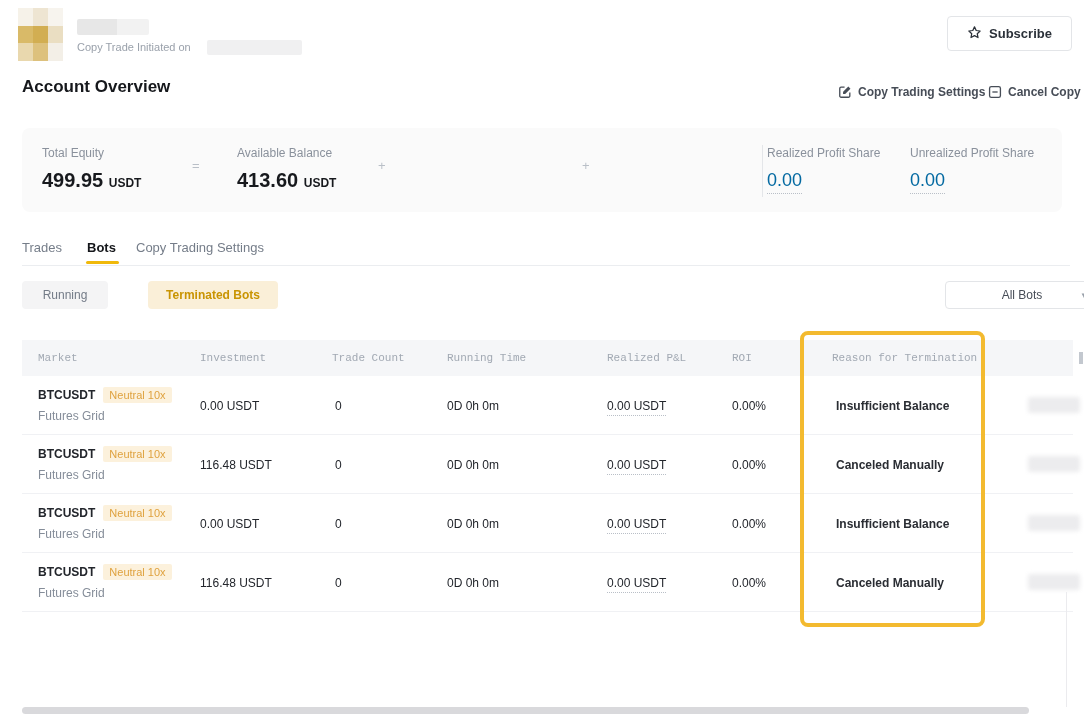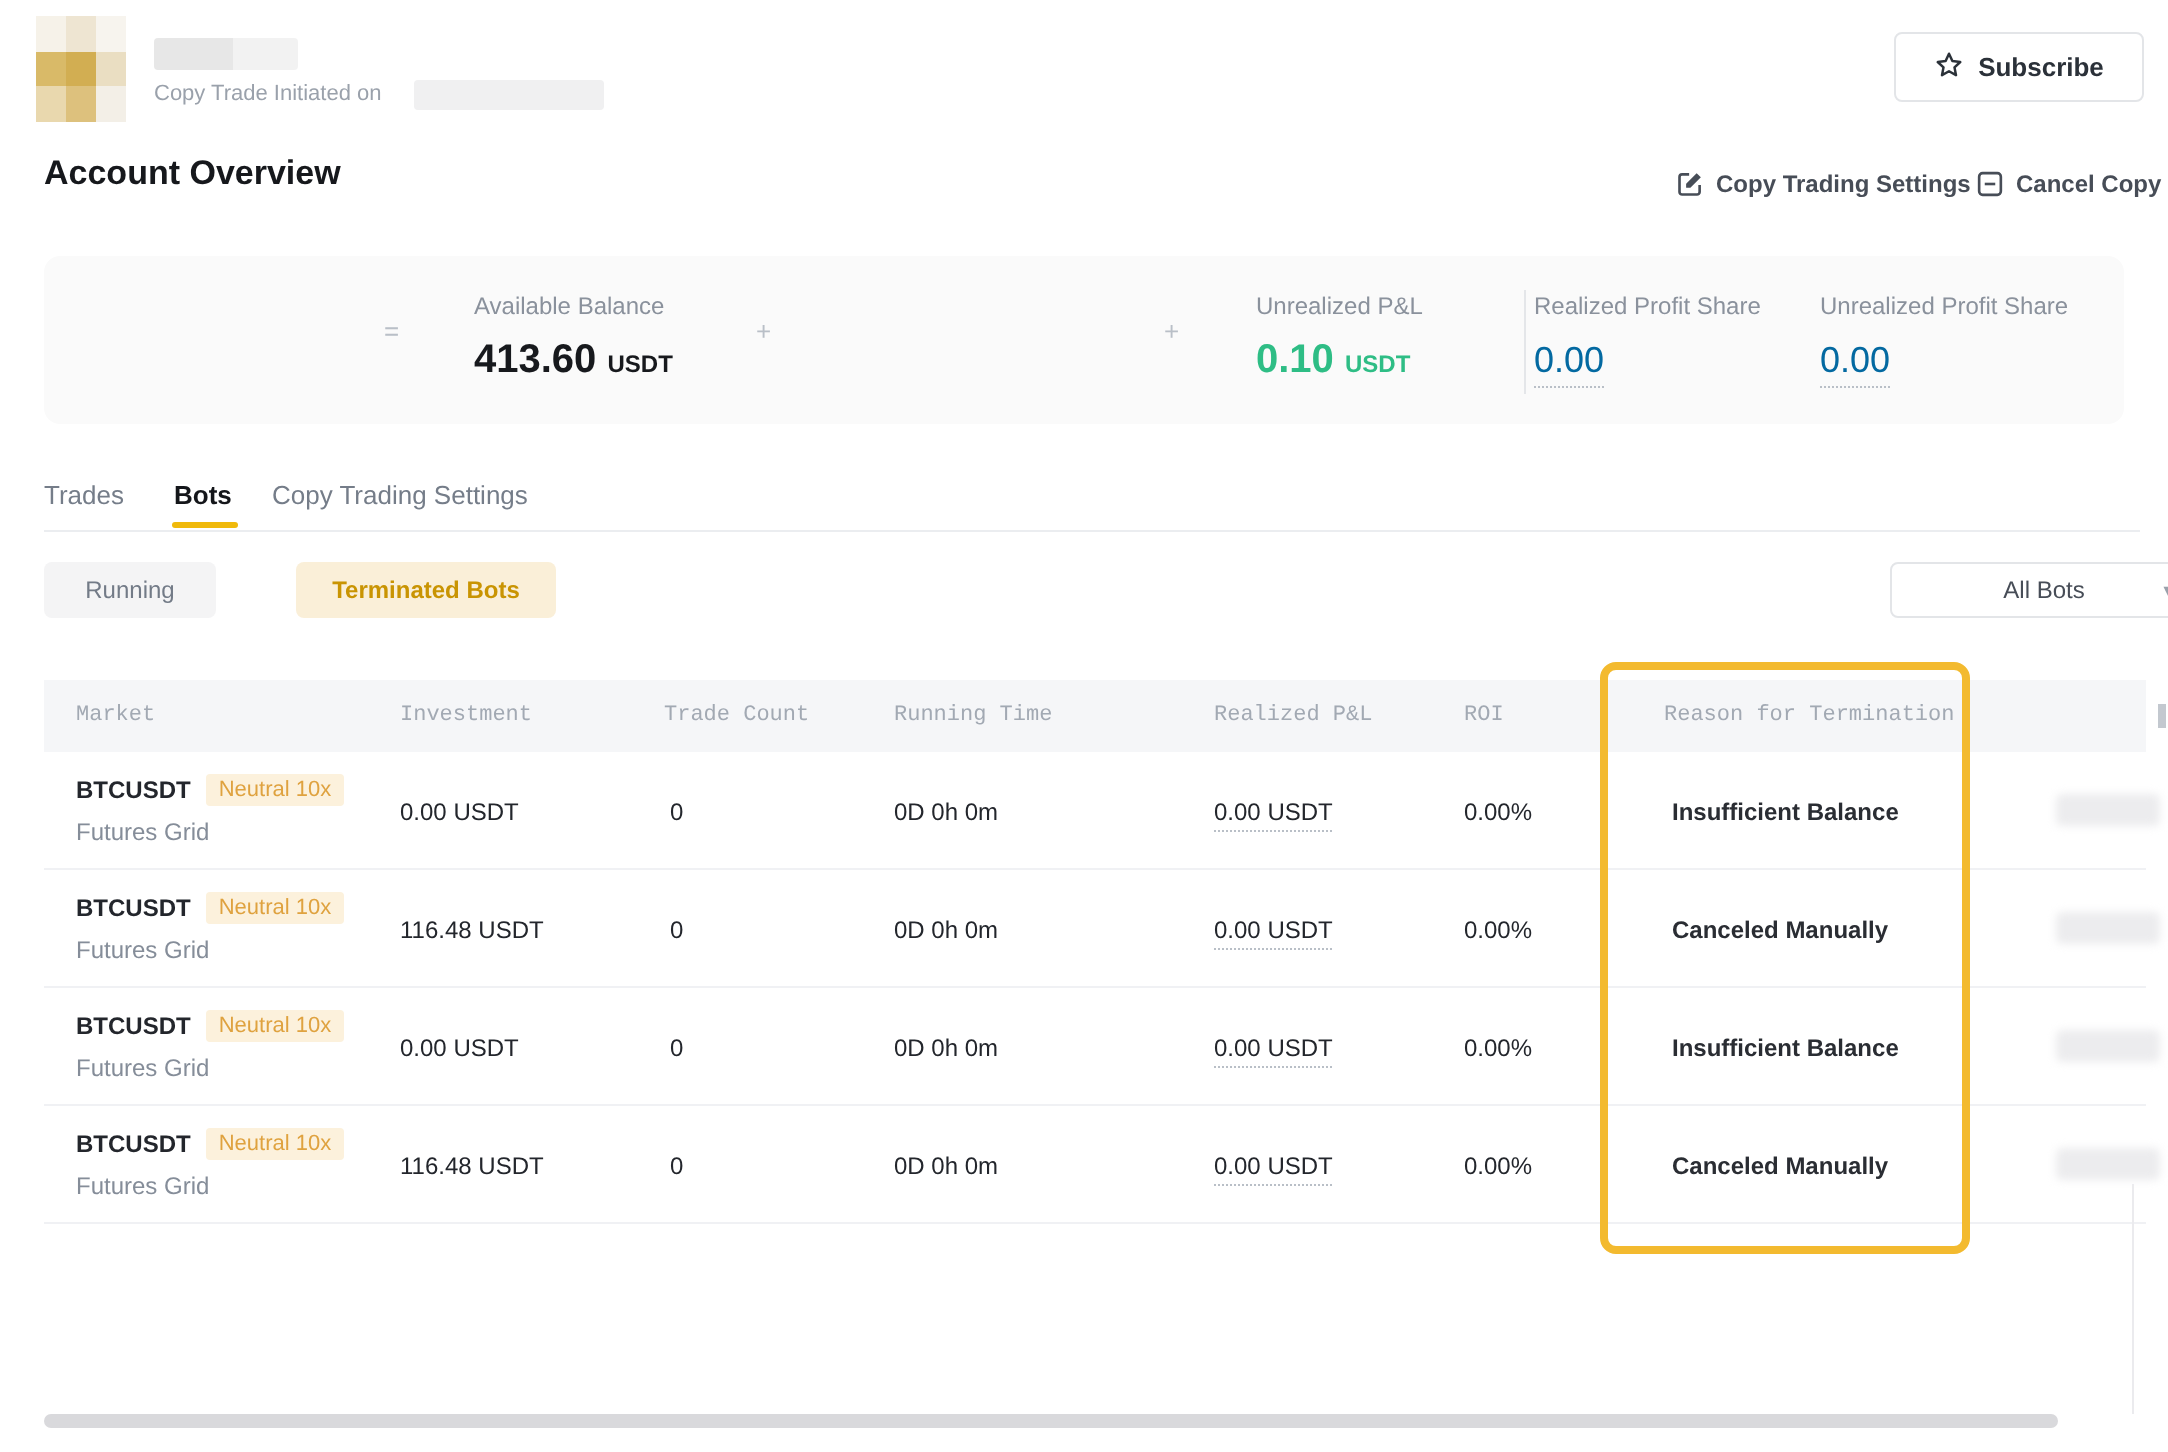--- a/index.html
+++ b/index.html
@@ -122,31 +122,31 @@
     <span>
       <svg width="14" height="14" viewBox="0 0 16 16" fill="none" stroke="#474d57" stroke-width="1.5">
         <rect x="1.8" y="1.8" width="12.4" height="12.4" rx="2"></rect>
         <line x1="5" y1="8" x2="11" y2="8"></line>
       </svg>
     </span>
     <span>Cancel Copy</span>
   </div>
 
   <div class="abs stats-card">
+    <div class="stat" style="left:20px;">
+      <div class="lbl">Total Equity</div>
+      <div class="val"><span>499.95</span> <span class="unit">USDT</span></div>
+    </div>
     <span class="op" style="left:170px;">=</span>
     <div class="stat" style="left:215px;">
       <div class="lbl">Available Balance</div>
       <div class="val"><span>413.60</span> <span class="unit">USDT</span></div>
     </div>
     <span class="op" style="left:356px;">+</span>
     <span class="op" style="left:560px;">+</span>
-    <div class="stat green" style="left:606px;">
-      <div class="lbl">Unrealized P&amp;L</div>
-      <div class="val"><span>0.10</span> <span class="unit">USDT</span></div>
-    </div>
     <div class="abs stat-divider"></div>
     <div class="stat" style="left:745px;">
       <div class="lbl">Realized Profit Share</div>
       <div><span class="plain">0.00</span></div>
     </div>
     <div class="stat" style="left:888px;">
       <div class="lbl">Unrealized Profit Share</div>
       <div><span class="plain">0.00</span></div>
     </div>
   </div>

